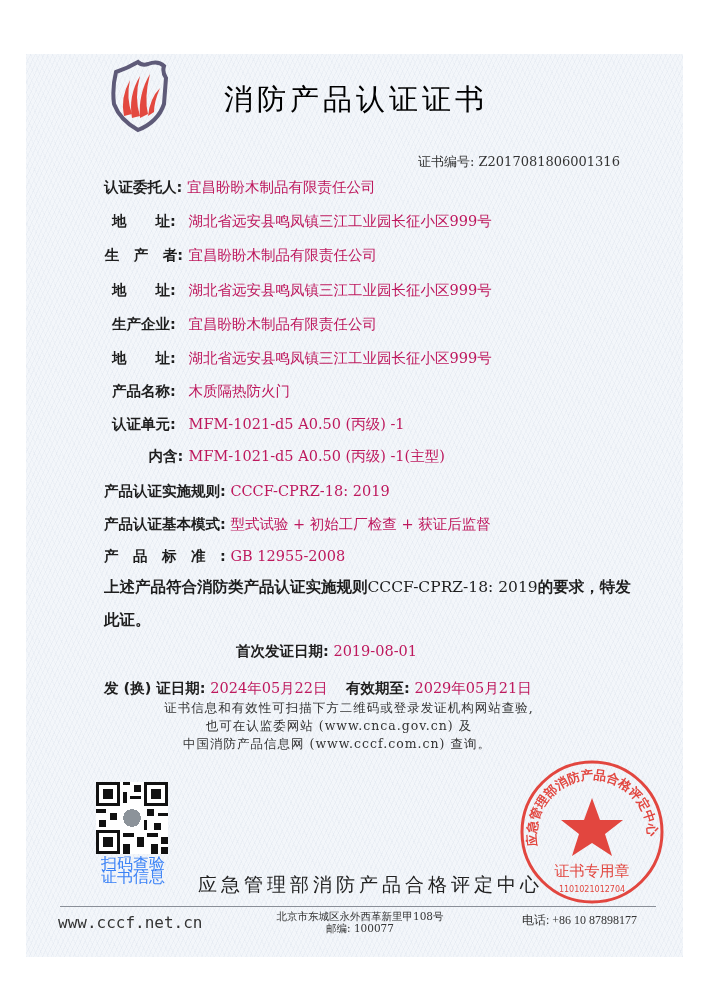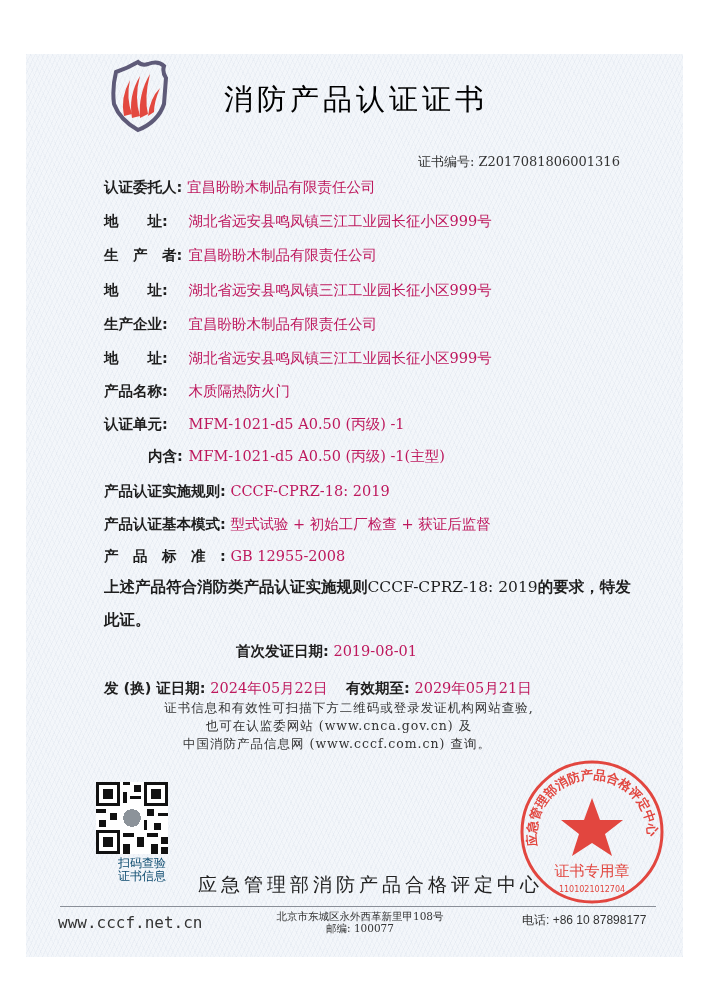--- a/index.html
+++ b/index.html
@@ -14,32 +14,32 @@
       repeating-linear-gradient(65deg, rgba(205,215,228,0.14) 0 1px, transparent 1px 5px),
       #f3f6fa;
   }
   .logo { position:absolute; left:108px; top:58px; width:64px; height:76px; }
   .title {
     position:absolute; left:224px; top:80px; font-size:29px; letter-spacing:4px;
     font-family: "DejaVu Sans", "Liberation Sans", sans-serif; color:#000000; font-weight:normal;
   }
   .serial { position:absolute; left:418px; top:145px; font-size:13px; color:#333;margin-top:8px; }
   .row { position:absolute; left:104px; font-size:14.5px; white-space:nowrap; }
-  .lbl { font-weight:bold; font-family:"DejaVu Sans", "Liberation Sans", sans-serif; display:inline-block; }
+  .lbl { font-weight:bold; font-family:"DejaVu Sans", "Liberation Sans", sans-serif; display:inline-block;text-align:center; }
   .val { color:#be185d; }
   .stmt { position:absolute; left:104px; font-size:15.5px; font-weight:bold; font-family:"DejaVu Sans", sans-serif; }
   .stmt .mono { font-weight:normal; font-family:"DejaVu Serif", serif; }
   .center-note { position:absolute; left:0; width:706px; text-align:center; font-size:12.5px; color:#333; letter-spacing:1px; }
   .qr { position:absolute; left:96px; top:782px; width:72px; height:72px; }
-  .qr-cap { position:absolute; left:100px; top:857px; width:66px; text-align:right; font-size:12px; line-height:13px; color:#0c4a6e; font-family:"DejaVu Sans", sans-serif; }
+  .qr-cap { position:absolute; left:100px; top:857px; width:66px; text-align:center; font-size:16px; line-height:13px; color:#3b82f6; font-family:"DejaVu Sans", sans-serif; }
   .org { position:absolute; left:198px; top:872px; font-size:19px; letter-spacing:4px; color:#222; }
   .footline { position:absolute; left:60px; top:906px; width:596px; height:1px; background:#8a8f98; }
   .f-url { position:absolute; left:58px; top:913px; font-size:16px; font-family:"DejaVu Sans Mono", monospace; color:#333; }
   .f-addr { position:absolute; left:210px; top:910px; width:300px; text-align:center; font-size:10.5px; line-height:12px; color:#333; }
-  .f-tel { position:absolute; left:522px; top:912px; font-size:12px; color:#333; font-family:Liberation Sans, sans-serif; }
+  .f-tel { position:absolute; left:522px; top:912px; font-size:12px; color:#333; font-family:Liberation Serif, serif; }
   .stamp { position:absolute; left:518px; top:758px; width:148px; height:148px; }
 </style>
 </head>
 <body>
 
 <div class="sheet"></div>
 
 <svg class="logo" viewBox="0 0 64 76">
   <path d="M8 14 Q20 10 30 4 Q34 8 40 6 Q50 2 56 8 Q54 14 58 20 L56 46 Q50 64 30 72 Q12 62 6 46 Q4 30 8 14 Z" fill="none" stroke="#5e5a78" stroke-width="4"></path>
   <path d="M16 58 Q12 40 22 22 Q18 40 24 56 Z" fill="#e3483f"></path>

